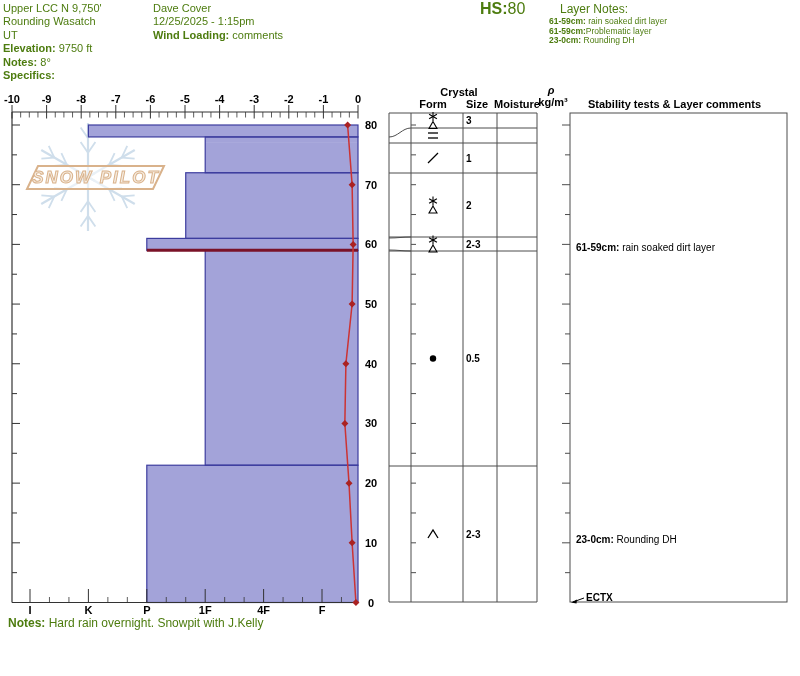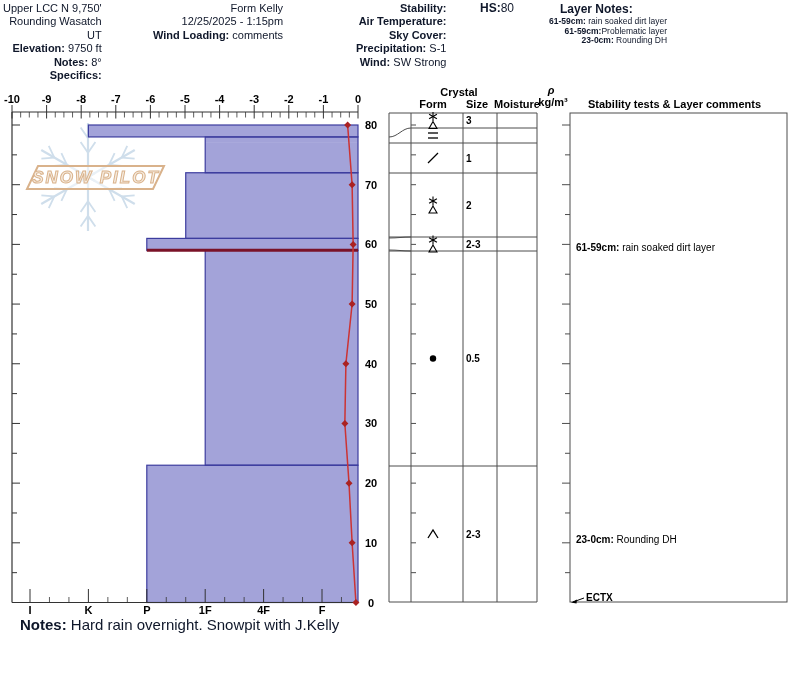--- a/index.html
+++ b/index.html
@@ -1,53 +1,46 @@
 <!DOCTYPE html>
 <html><head>
 <meta charset="utf-8">
 <style>
   html,body{margin:0;padding:0;background:#fff;}
   #page{position:relative;width:800px;height:676px;background:#fff;overflow:hidden;
-        font-family:"Liberation Sans", sans-serif;color:#0f172a;text-align:right;}
-  .hline{position:absolute;font-size:12px;line-height:13.4px;white-space:nowrap;}
+        font-family:"Liberation Sans", sans-serif;color:#4d7c0f;}
+  .hline{position:absolute;font-size:16px;line-height:13.4px;white-space:nowrap;}
   .hcol{position:absolute;top:2px;}
   .hcol .row{font-size:11px;line-height:13.4px;white-space:nowrap;}
   b{font-weight:bold;}
-  #layer-notes-title{position:absolute;left:560px;top:2px;font-size:12px;font-weight:bold;}
+  #layer-notes-title{position:absolute;left:560px;top:2px;font-size:12px;font-weight:normal;}
   #layer-notes{position:absolute;left:549px;top:17px;font-size:8.5px;line-height:9.5px;}
-  #notes-line{position:absolute;left:20px;top:616px;font-size:15px;}
+  #notes-line{position:absolute;left:8px;top:616px;font-size:12px;}
   svg{position:absolute;left:0;top:0;}
 </style>
 </head>
 <body>
 
 <div id="page">
 
   <div class="hcol" style="left:3px">
     <div class="row">Upper LCC N 9,750'</div>
     <div class="row">Rounding Wasatch</div>
     <div class="row">UT</div>
     <div class="row"><b>Elevation:</b> <span>9750 ft</span></div>
     <div class="row"><b>Notes:</b> <span>8°</span></div>
     <div class="row"><b>Specifics:</b></div>
   </div>
 
   <div class="hcol" style="left:153px">
-    <div class="row">Form Kelly</div>
+    <div class="row">Dave Cover</div>
     <div class="row">12/25/2025 - 1:15pm</div>
     <div class="row"><b>Wind Loading:</b> <span>comments</span></div>
   </div>
 
-  <div class="hcol" style="left:356px">
-    <div class="row"><b>Stability:</b> <span></span></div>
-    <div class="row"><b>Air Temperature:</b> <span></span></div>
-    <div class="row"><b>Sky Cover:</b> <span></span></div>
-    <div class="row"><b>Precipitation:</b> <span>S-1</span></div>
-    <div class="row"><b>Wind:</b> <span>SW Strong</span></div>
-  </div>
 
   <div class="hline" style="left:480px;top:2px"><b>HS:</b><span>80</span></div>
 
   <div id="layer-notes-title">Layer Notes:</div>
   <div id="layer-notes">
     <div><b>61-59cm:</b><span> rain soaked dirt layer</span></div>
     <div><b>61-59cm:</b><span>Problematic layer</span></div>
     <div><b>23-0cm:</b><span> Rounding DH</span></div>
   </div>
 

